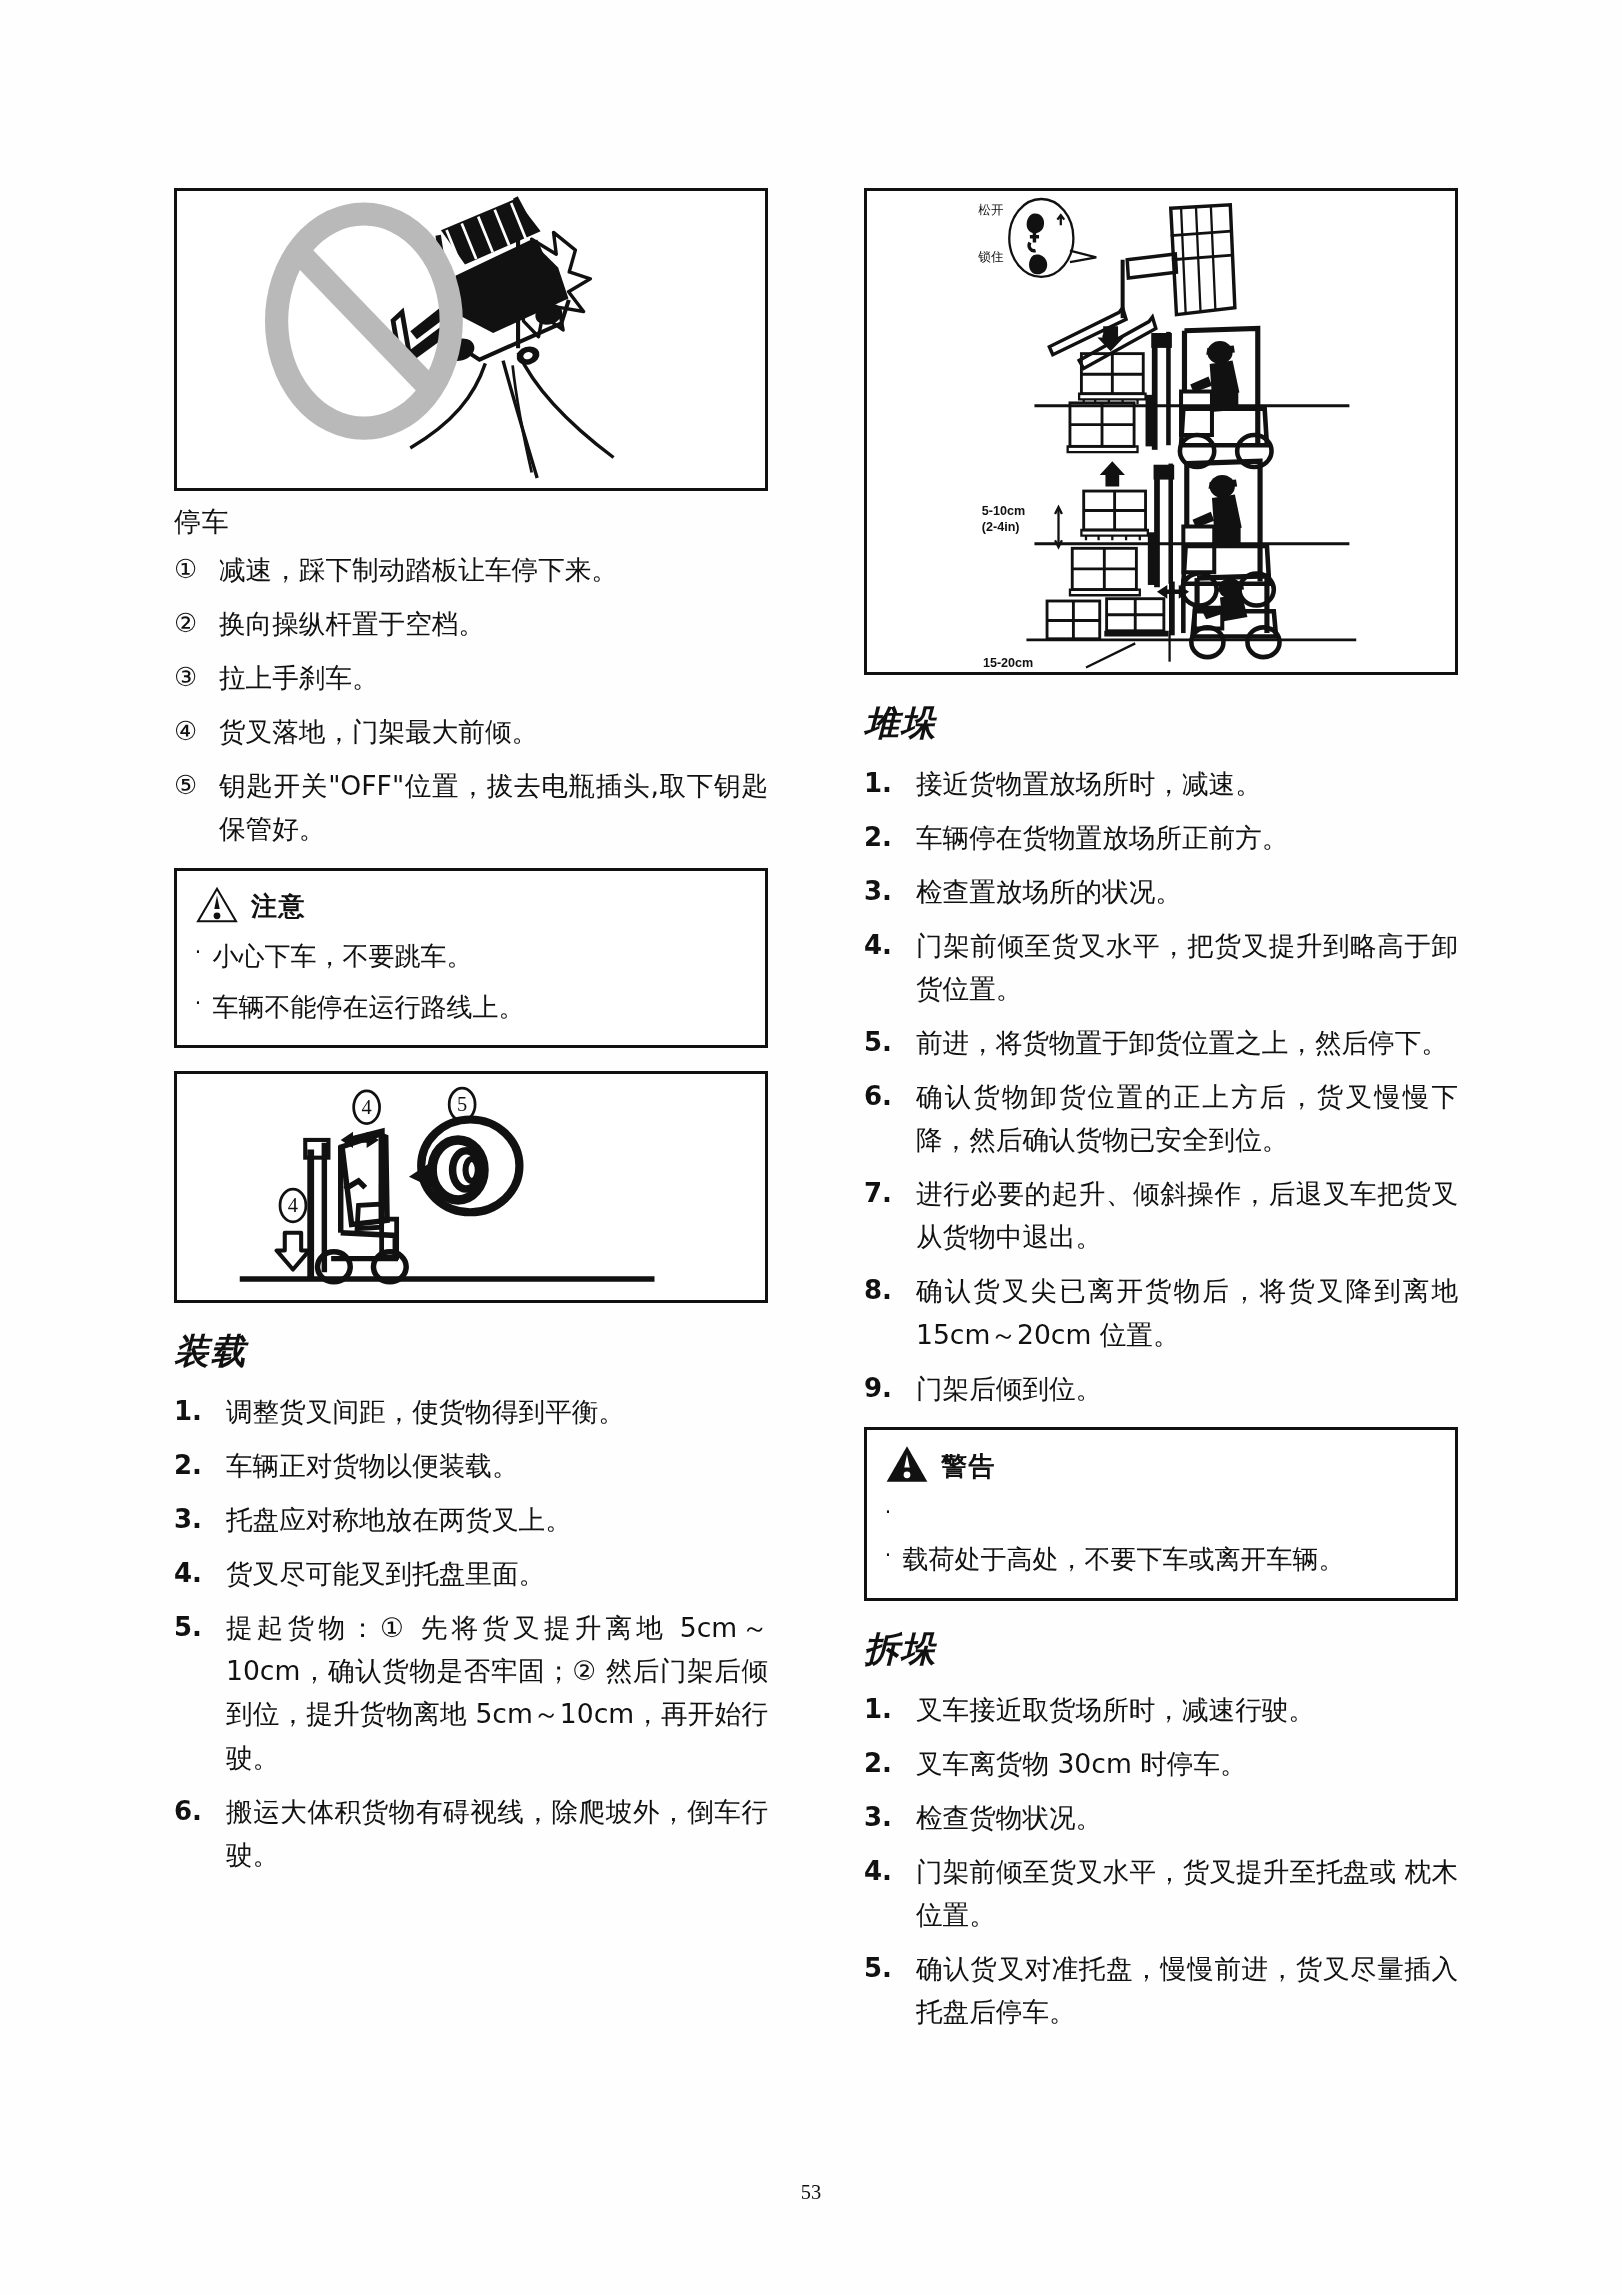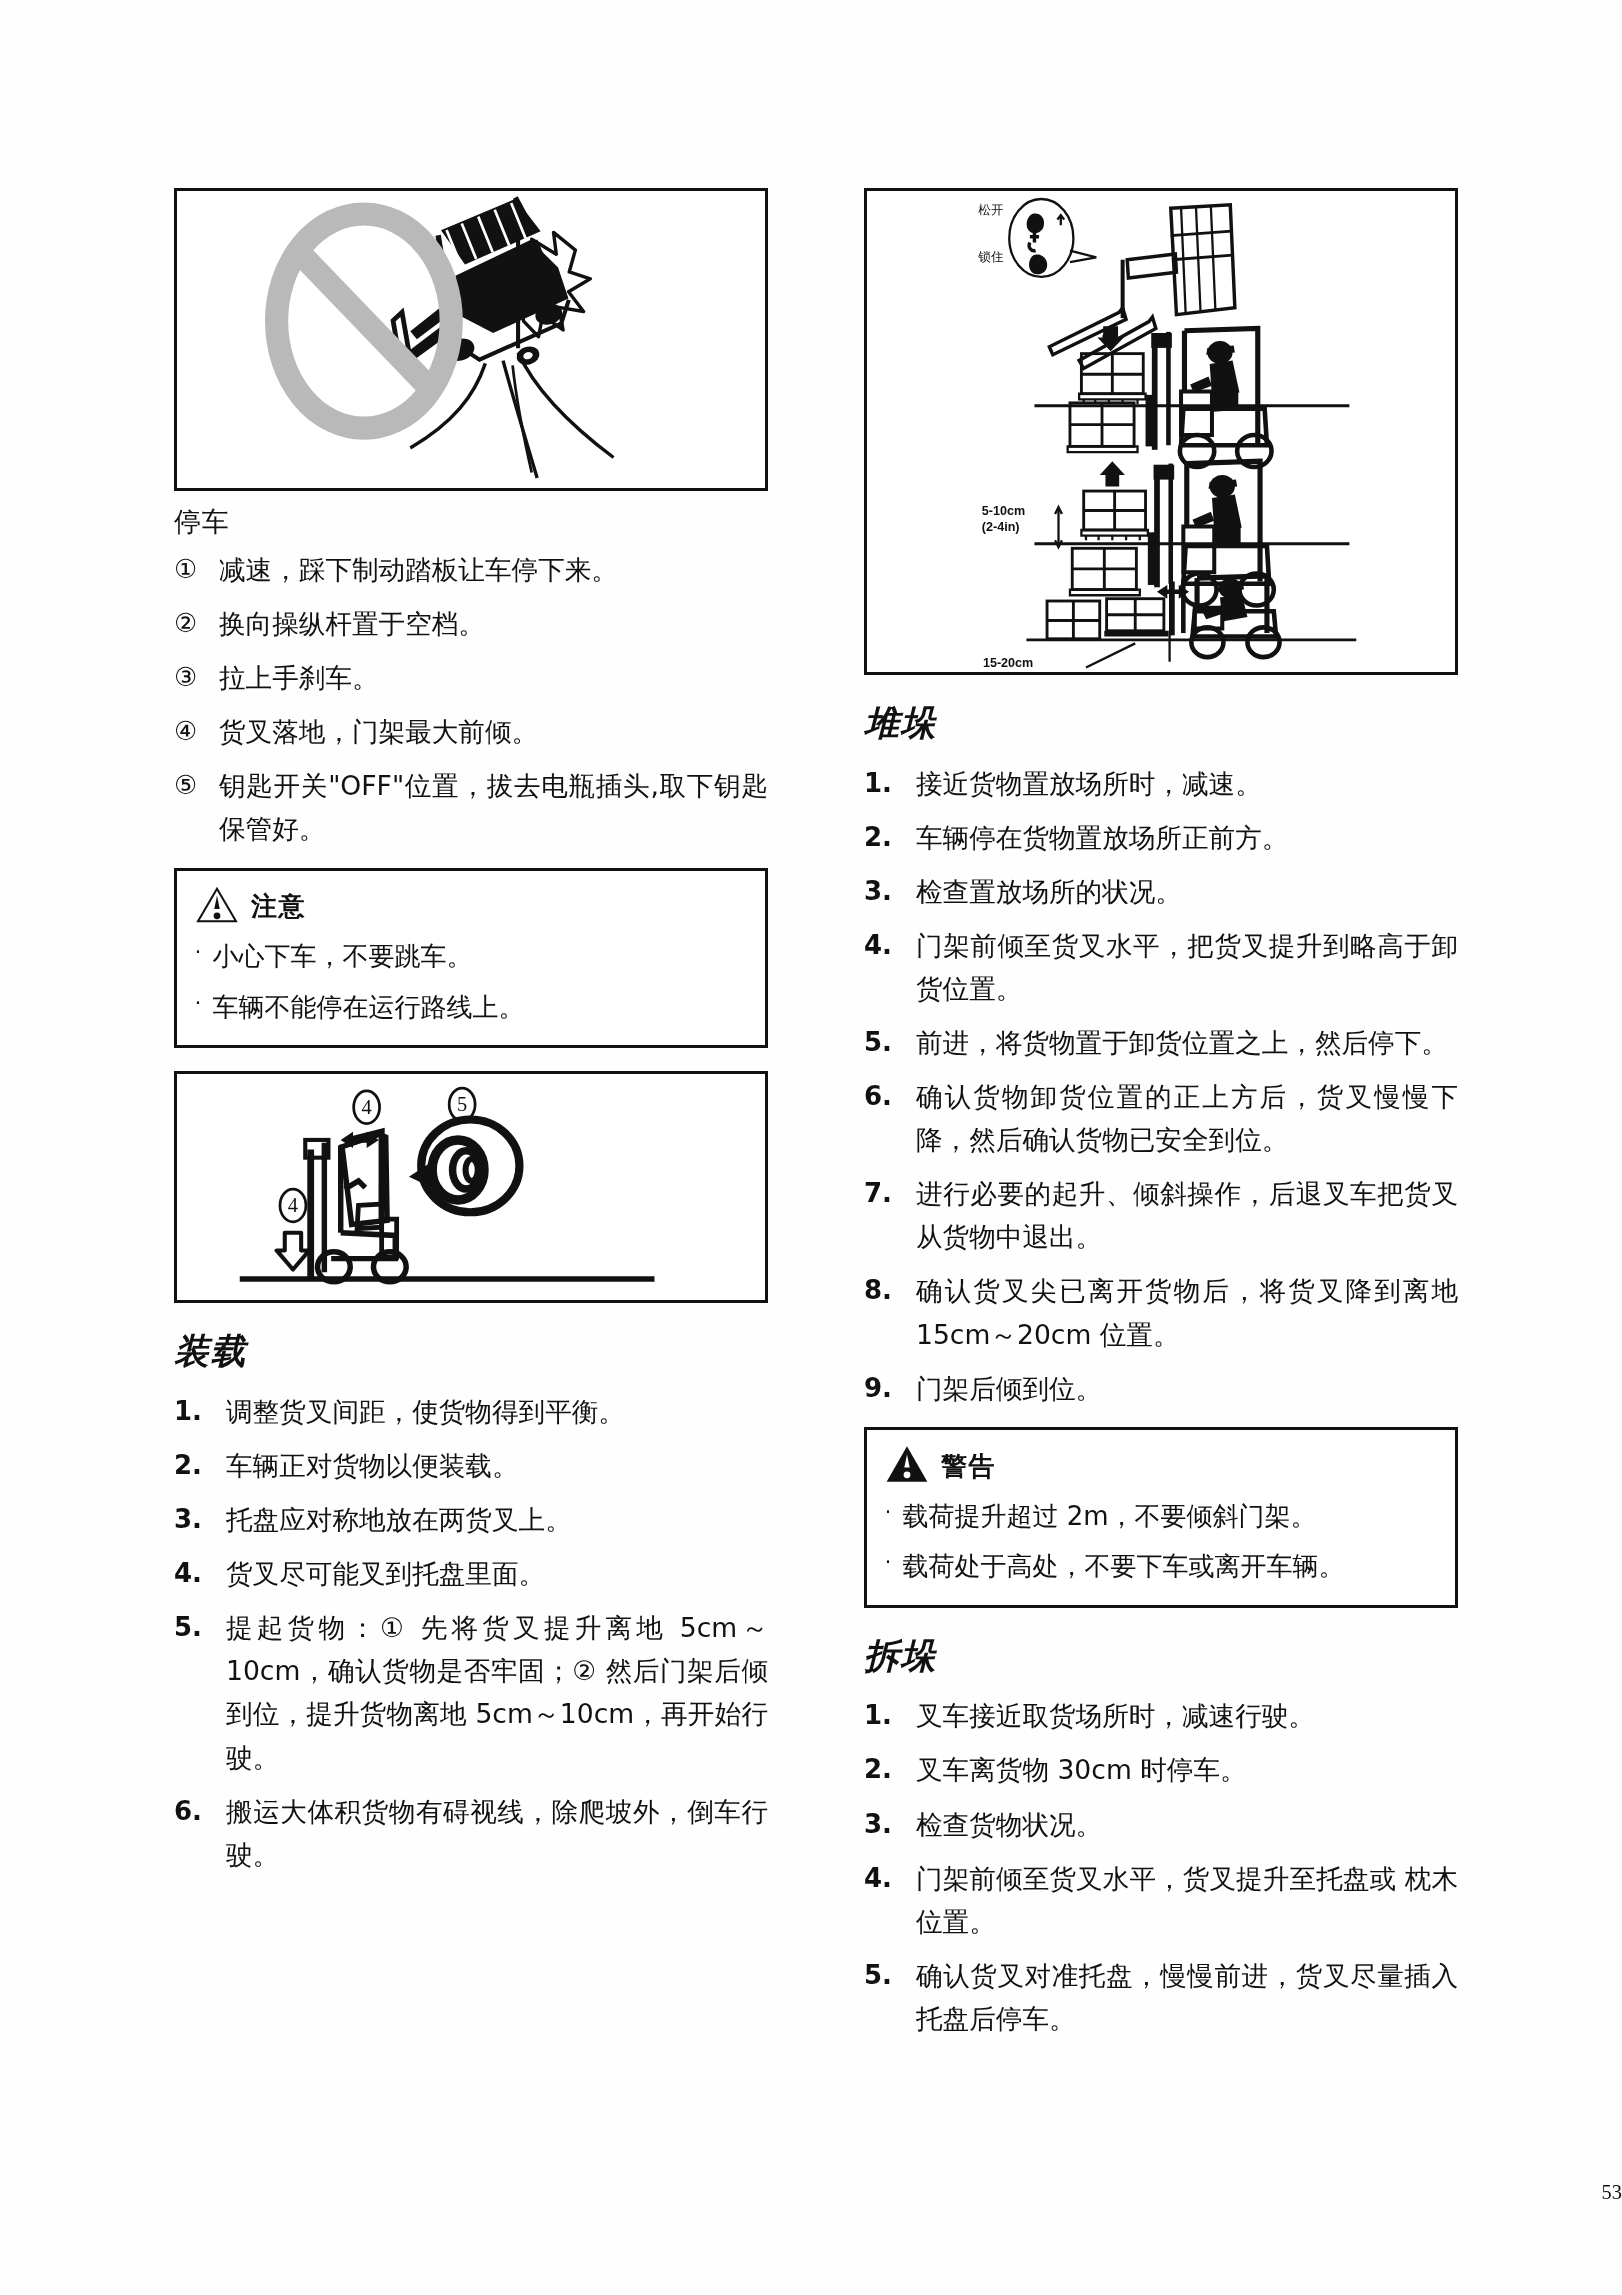--- a/index.html
+++ b/index.html
@@ -120,21 +120,21 @@
     width: 17.7px;
     font-size: 20.4px;
     line-height: 1.75;
   }
 
   
   .pagenum {
     position: absolute;
     left: 0; right: 0;
     top: 2181px;
-    text-align: right;
+    text-align: center;
     font-size: 20.4px;
     font-family: "Liberation Serif", serif;
   }
   .fig-label-cn {
     font-size: 22px;
     font-family: "DejaVu Sans", sans-serif;
   }
 </style>
 </head>
 <body>
@@ -520,21 +520,20 @@
             <path d="M32 2 L62 54 L2 54 Z" fill="#111"></path>
             <path d="M32 14 L36 33 L28 33 Z" fill="#fff"></path>
             <circle cx="32" cy="44" r="5" fill="#fff"></circle>
           </svg>
         </span>
         <span class="nb-title">警告</span>
       </div>
       <ul class="bullets">
         <li>
           <span class="dot">·</span>
-          <span>载荷提升超过 2m，不要倾斜门架。</span>
         </li>
         <li>
           <span class="dot">·</span>
           <span>载荷处于高处，不要下车或离开车辆。</span>
         </li>
       </ul>
     </div>
 
     <div class="h-big">拆垛</div>
 

